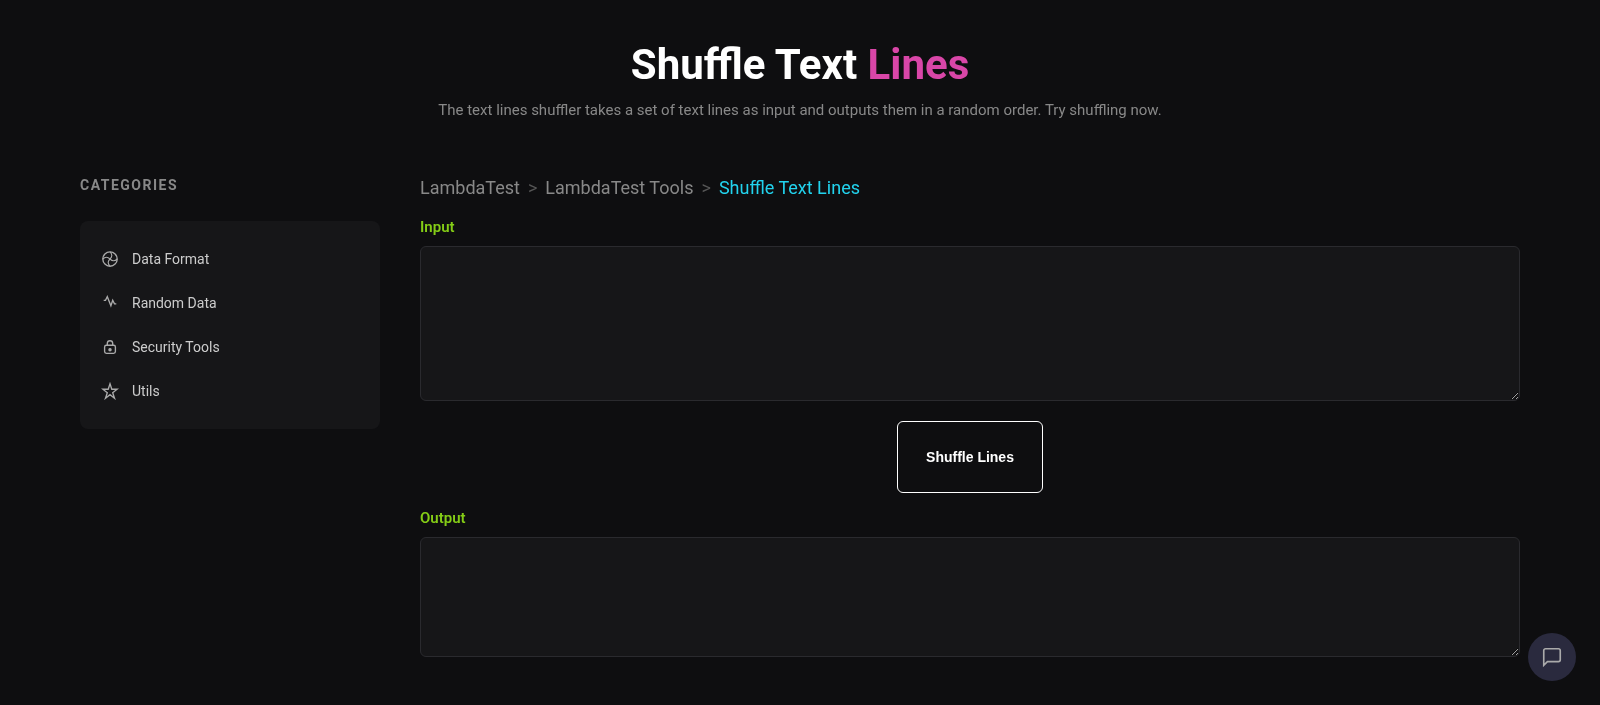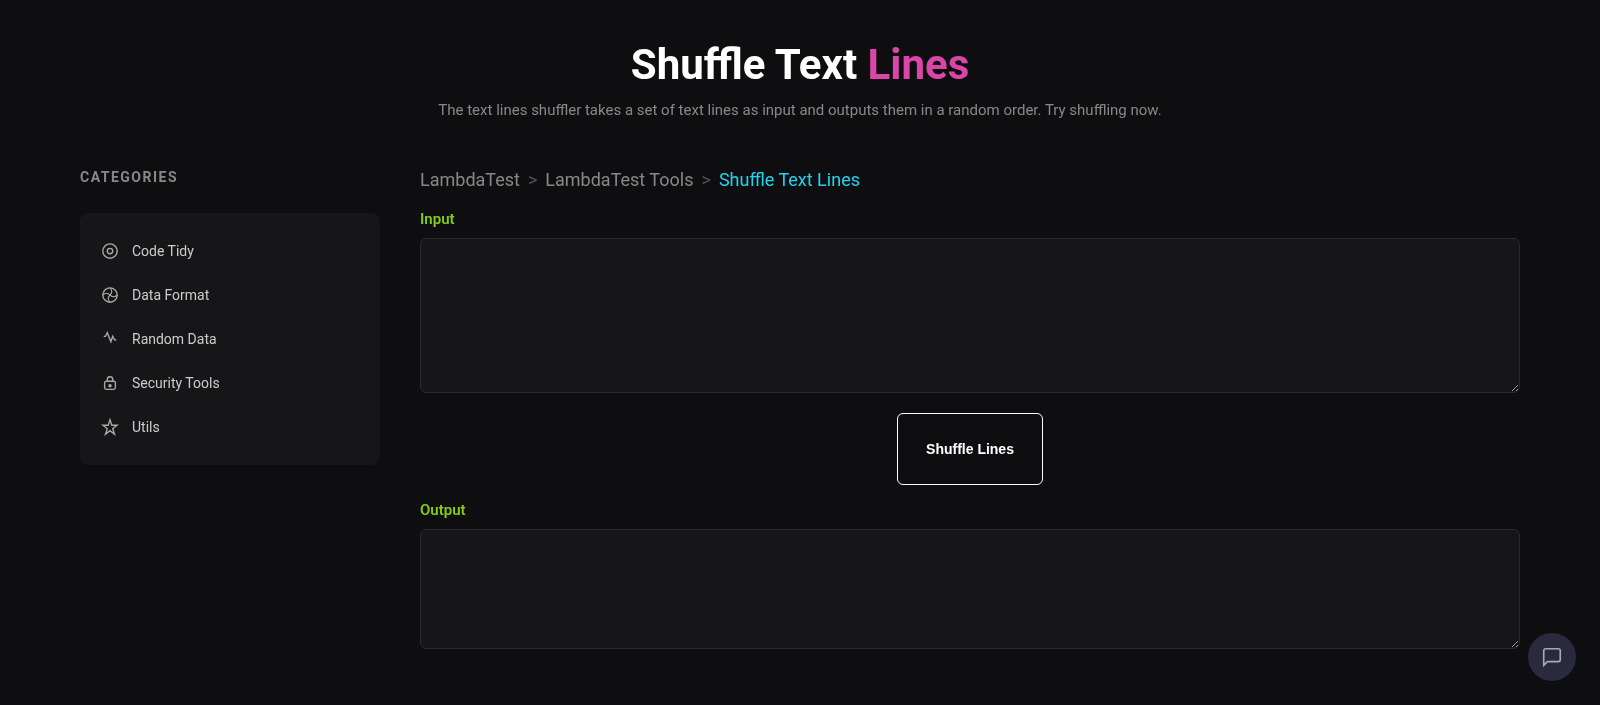--- a/index.html
+++ b/index.html
@@ -32,21 +32,21 @@
     }
 
     .header-title .highlight {
       color: #d946a8;
     }
 
     .header-subtitle {
       font-size: 15px;
       color: #888;
       max-width: 800px;
-      margin: 0 auto;
+      margin: 8px auto;
     }
 
     
     .main-content {
       display: flex;
       padding: 20px 80px;
       gap: 40px;
       min-height: 500px;
     }
 
@@ -212,29 +212,20 @@
   </h1>
   <p class="header-subtitle">The text lines shuffler takes a set of text lines as input and outputs them in a random order. Try shuffling now.</p>
 </div>
 
 <div class="main-content">
 
   <div class="sidebar">
     <div class="categories-label">CATEGORIES</div>
     <div class="sidebar-card">
 
-      <div class="sidebar-item">
-        <span class="sidebar-item-icon">
-          <svg viewBox="0 0 20 20" fill="none" width="18" height="18" stroke="#aaa" stroke-width="1.5">
-            <circle cx="10" cy="10" r="8"></circle>
-            <circle cx="10" cy="10" r="3"></circle>
-          </svg>
-        </span>
-        <span class="sidebar-item-label">Code Tidy</span>
-      </div>
 
       <div class="sidebar-item">
         <span class="sidebar-item-icon">
           <svg viewBox="0 0 20 20" fill="none" width="18" height="18" stroke="#aaa" stroke-width="1.5">
             <circle cx="10" cy="10" r="8"></circle>
             <path d="M10 2 Q14 6 10 10 Q6 14 10 18" stroke="#aaa" stroke-width="1.2"></path>
             <path d="M2 10 Q6 6 10 10 Q14 14 18 10" stroke="#aaa" stroke-width="1.2"></path>
           </svg>
         </span>
         <span class="sidebar-item-label">Data Format</span>

